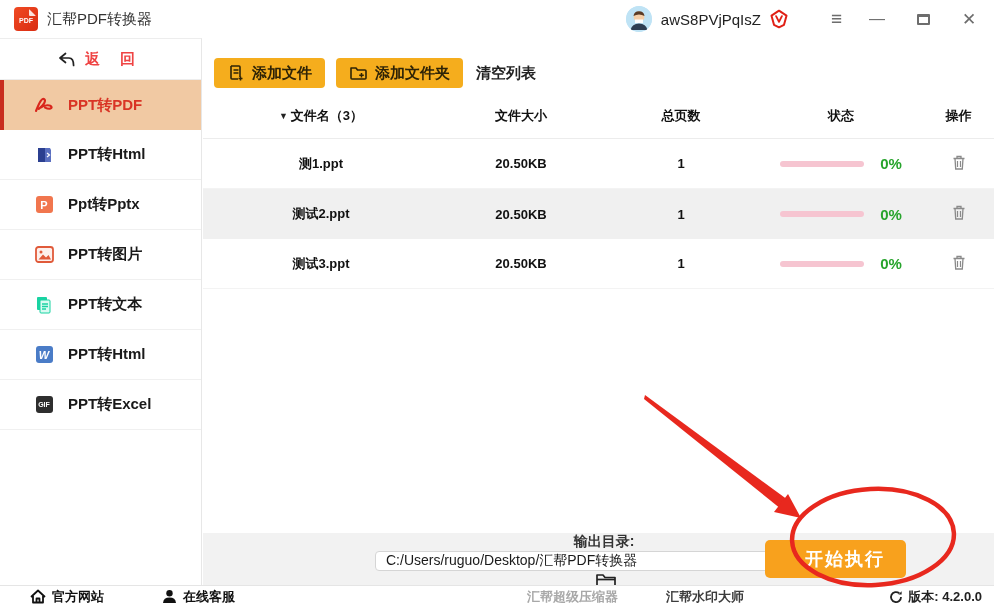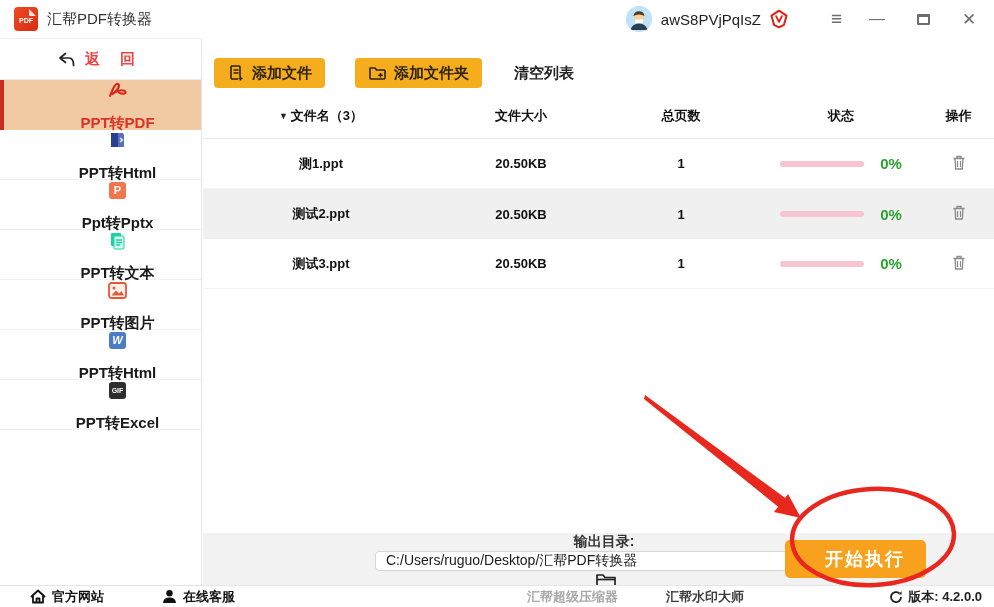--- a/index.html
+++ b/index.html
@@ -28,30 +28,30 @@
   .win-max .sq { width:13px; height:11px; border:2px solid #6d6d6d; border-top-width:3px; border-radius:1px; }
   .win-close { font-size:17px; margin-right:2px; }
 
   
   .sidebar { position:absolute; left:0; top:38px; width:202px; height:547px; background:#fff;
     border-right:1px solid #e7e7e7; border-top:1px solid #ededed; }
   .back-row { height:41px; display:flex; align-items:center; justify-content:center; gap:10px;
     border-bottom:1px solid #ededed; font-size:15px; font-weight:bold; color:#ef4444; letter-spacing:8px; cursor:pointer; }
   .back-row svg { flex:0 0 auto; }
   .side-item { height:50px; display:flex; align-items:center; gap:14px; padding-left:34px;
-    border-bottom:1px solid #f0f0f0; font-size:15px; font-weight:bold; color:#1a1a1a; cursor:pointer; position:relative;flex-direction:column; }
+    border-bottom:1px solid #f0f0f0; font-size:15px; font-weight:bold; color:#1a1a1a; cursor:pointer; position:relative; }
   .side-item.selected { background:#f1c9a3; color:#d93425; border-bottom:none; }
   .side-item.selected::before { content:""; position:absolute; left:0; top:0; width:4px; height:100%; background:#c92d1f; }
   .s-ico { width:20px; height:20px; display:flex; align-items:center; justify-content:center; flex:0 0 auto; }
   .ico-box { width:17px; height:17px; border-radius:3px; color:#fff; font-size:11px; font-weight:bold;
     display:flex; align-items:center; justify-content:center; }
 
   
   .main { position:absolute; left:203px; top:38px; width:791px; height:495px; background:#fff; }
-  .toolbar { display:flex; align-items:center; gap:30px; padding:14px 0 0 11px; height:56px; }
+  .toolbar { display:flex; align-items:center; gap:11px; padding:14px 0 0 11px; height:56px; }
   .tool-btn { display:flex; align-items:center; gap:7px; background:#f5ad1d; border:none; border-radius:4px;
     height:30px; padding:0 13px; font-size:15px; font-weight:bold; color:#2e2306; cursor:pointer;
     font-family:inherit; }
   .clear-btn { background:none; border:none; font-size:15px; font-weight:bold; color:#222;
     margin-left:2px; cursor:pointer; font-family:Liberation Mono, monospace; }
 
   .grid { display:grid; grid-template-columns:236px 164px 156px 164px 1fr; align-items:center; }
   .thead { height:45px; border-bottom:1px solid #ececec; font-size:13px; font-weight:bold; color:#111; }
   .thead > div { text-align:center; }
   .th-name { display:flex; align-items:center; justify-content:center; gap:3px; }
@@ -67,21 +67,21 @@
 
   
   .bottombar { position:absolute; left:203px; top:533px; width:791px; height:52px; background:#f2f2f2;
     display:flex; align-items:center;flex-direction:column; }
   .out-label { font-size:14px; font-weight:bold; color:#333; margin-left:11px; white-space:nowrap; }
   .combo { width:455px; height:30px; background:#fff; border:1px solid #d5d5d5; border-radius:4px;
     margin-left:8px; display:flex; align-items:center; cursor:pointer; position:relative; }
   .combo-text { font-size:14px; color:#1a1a1a; margin-left:10px; white-space:nowrap; overflow:hidden; }
   .combo-caret { position:absolute; right:10px; font-size:10px; color:#333; }
   .folder-btn { background:none; border:none; margin-left:14px; cursor:pointer; display:inline-flex; }
-  .start-btn { position:absolute; left:582px; top:7px; width:141px; height:38px; background:#f8a11d;
+  .start-btn { position:absolute; left:562px; top:7px; width:141px; height:38px; background:#f8a11d;
     border:none; border-radius:5px; color:#fff; font-size:18px; font-weight:bold; letter-spacing:2px;
     cursor:pointer; font-family:inherit;padding-left:19px; }
 
   
   .footer { position:absolute; left:0; top:585px; width:994px; height:22px; background:#fff;
     border-top:1px solid #e5e5e5; display:flex; align-items:center; font-size:13px; }
   .f-link { display:flex; align-items:center; gap:6px; font-weight:bold; color:#111; cursor:pointer; }
   .f-site { margin-left:30px; }
   .f-service { margin-left:58px; }
   .f-gray { color:#a8a8a8; font-weight:bold; margin-left:292px; cursor:pointer; }
@@ -155,38 +155,38 @@
 
     <div class="side-item">
       <span class="s-ico">
         <span class="ico-box" style="background:#f1764e;">P</span>
       </span>
       <span>Ppt转Pptx</span>
     </div>
 
     <div class="side-item">
       <span class="s-ico">
+        <svg width="19" height="17" viewBox="0 0 19 17">
+          <rect x="1" y="1" width="17" height="15" rx="2.5" fill="#fdf0ec" stroke="#e05a3a" stroke-width="1.8"></rect>
+          <circle cx="6" cy="6" r="1.5" fill="#e05a3a"></circle>
+          <path d="M3.5 13.5 L8 8.5 L11 11.5 L13.5 9 L16 13.5 Z" fill="#e05a3a"></path>
+        </svg>
+      </span>
+      <span>PPT转图片</span>
+    </div>
+
+    <div class="side-item">
+      <span class="s-ico">
         <svg width="18" height="19" viewBox="0 0 18 19">
           <rect x="2" y="2" width="10" height="13" rx="1" fill="#19d3a2"></rect>
           <rect x="5" y="5" width="10" height="13" rx="1" fill="#d9fbf2" stroke="#19d3a2" stroke-width="1"></rect>
           <path d="M7 9 h6 M7 11.5 h6 M7 14 h4" stroke="#19d3a2" stroke-width="1.3"></path>
         </svg>
       </span>
       <span>PPT转文本</span>
-    </div>
-
-    <div class="side-item">
-      <span class="s-ico">
-        <svg width="19" height="17" viewBox="0 0 19 17">
-          <rect x="1" y="1" width="17" height="15" rx="2.5" fill="#fdf0ec" stroke="#e05a3a" stroke-width="1.8"></rect>
-          <circle cx="6" cy="6" r="1.5" fill="#e05a3a"></circle>
-          <path d="M3.5 13.5 L8 8.5 L11 11.5 L13.5 9 L16 13.5 Z" fill="#e05a3a"></path>
-        </svg>
-      </span>
-      <span>PPT转图片</span>
     </div>
 
     <div class="side-item">
       <span class="s-ico">
         <span class="ico-box" style="background:#4a7cc7; font-style:italic;">W</span>
       </span>
       <span>PPT转Html</span>
     </div>
 
     <div class="side-item">

